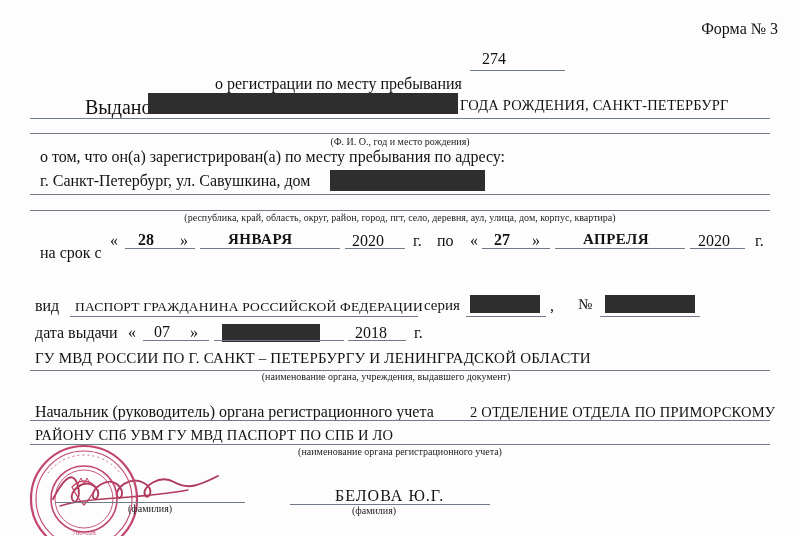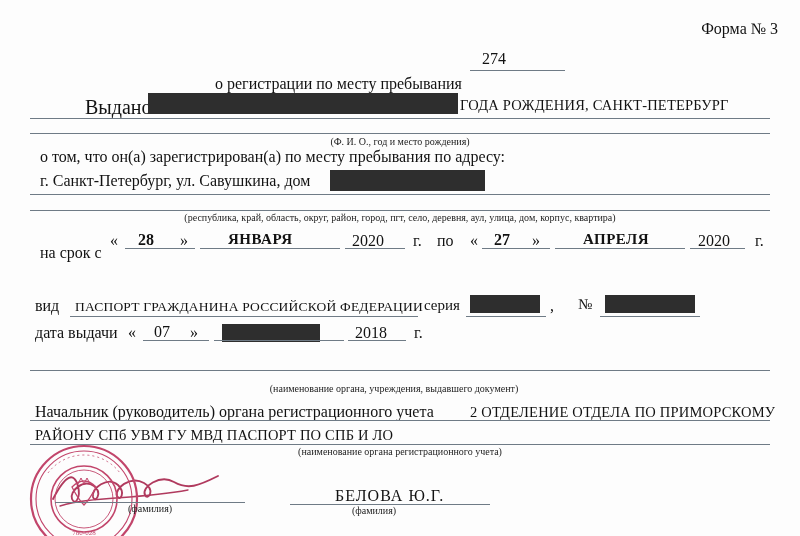--- a/index.html
+++ b/index.html
@@ -175,21 +175,21 @@
   #q6 { top: 324px; left: 190px; font-size: 16px; }
   #rule-dday { top: 340px; left: 143px; width: 66px; }
   #date-month-redact { top: 324px; left: 222px; width: 98px; height: 18px; }
   #rule-dmon { top: 340px; left: 214px; width: 130px; }
   #date-year { top: 324px; left: 355px; font-size: 16px; }
   #rule-dyr { top: 340px; left: 348px; width: 58px; }
   #g3 { top: 324px; left: 414px; font-size: 16px; }
 
   #organ-line { top: 350px; left: 35px; font-size: 15px; letter-spacing: 0.2px; }
   #rule-organ { top: 370px; left: 30px; width: 740px; }
-  #cap-organ { top: 371px; left: 244px; width: 300px; margin-top: 12px; }
+  #cap-organ { top: 371px; left: 236px; width: 300px; }
 
   #chief-label { top: 403px; left: 35px; font-size: 16px; }
   #chief-value1 { top: 404px; left: 470px; font-size: 14.5px; letter-spacing: 0.2px;}
   #chief-value2 { top: 427px; left: 35px; font-size: 14.5px; letter-spacing: 0.2px;}
   #rule-chief1 { top: 420px; left: 30px; width: 740px; }
   #rule-chief2 { top: 444px; left: 30px; width: 740px; }
   #cap-chief { top: 446px; left: 250px; width: 300px; }
 
   #sign-rule { top: 502px; left: 55px; width: 190px; }
   #cap-sign { top: 503px; left: 85px; width: 130px; }
@@ -276,20 +276,21 @@
   <div class="txt" id="q5">«</div>
   <div class="txt" id="date-day">07</div>
   <div class="txt" id="q6">»</div>
   <div class="rule" id="rule-dday"></div>
   <div class="redact" id="date-month-redact"></div>
   <div class="rule" id="rule-dmon"></div>
   <div class="txt" id="date-year">2018</div>
   <div class="rule" id="rule-dyr"></div>
   <div class="txt" id="g3">г.</div>
 
+  <div class="txt" id="organ-line">ГУ  МВД  РОССИИ  ПО  Г. САНКТ – ПЕТЕРБУРГУ  И  ЛЕНИНГРАДСКОЙ ОБЛАСТИ</div>
   <div class="rule" id="rule-organ"></div>
   <div class="caption" id="cap-organ">(наименование органа, учреждения, выдавшего документ)</div>
 
   <div class="txt" id="chief-label">Начальник (руководитель) органа регистрационного учета</div>
   <div class="txt" id="chief-value1">2 ОТДЕЛЕНИЕ ОТДЕЛА  ПО ПРИМОРСКОМУ</div>
   <div class="rule" id="rule-chief1"></div>
   <div class="txt" id="chief-value2">РАЙОНУ  СПб УВМ  ГУ  МВД ПАСПОРТ  ПО СПБ  И  ЛО</div>
   <div class="rule" id="rule-chief2"></div>
   <div class="caption" id="cap-chief">(наименование органа регистрационного учета)</div>
 

